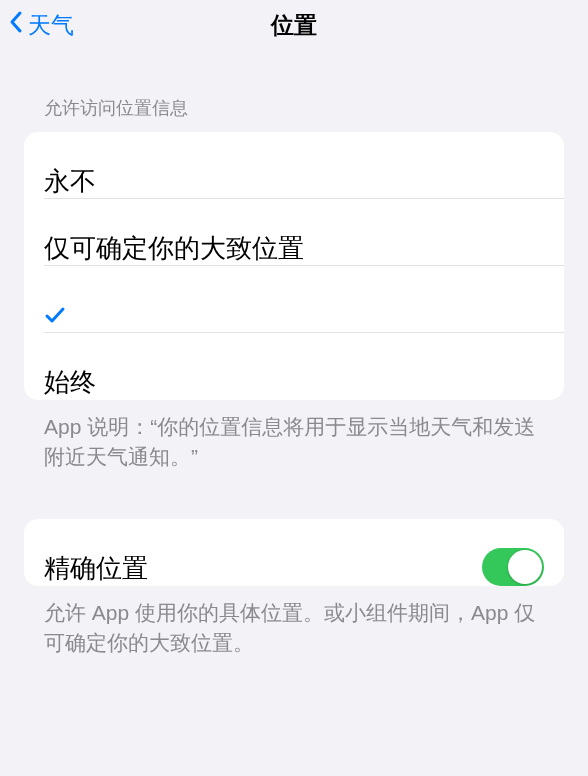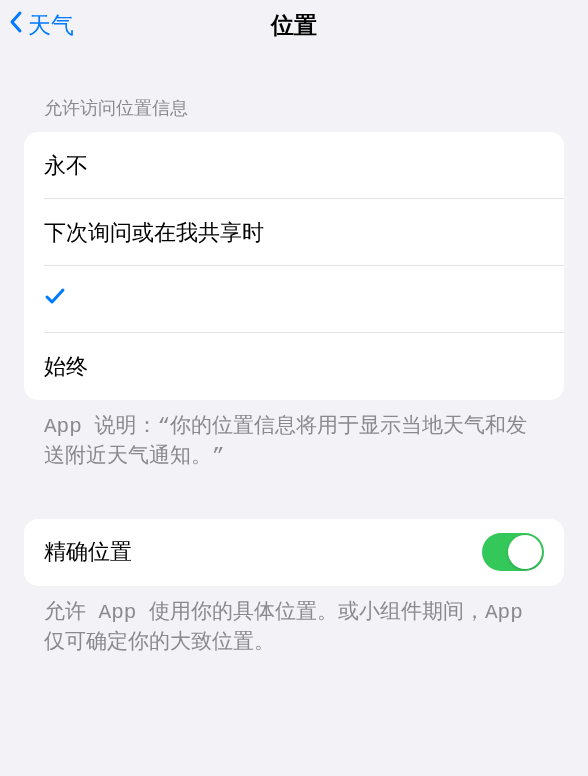--- a/index.html
+++ b/index.html
@@ -36,40 +36,39 @@
       position: absolute;
       left: 50%;
       transform: translateX(-50%);
       font-size: 23px;
       font-weight: 600;
       color: #000;
       text-align: right;
     }
     .content {
       padding: 0 24px;
-      font-family: Liberation Mono, monospace;
     }
     .section-header {
       font-size: 18px;
       color: #8a8a8e;
       margin-top: 46px;
       margin-bottom: 12px;
       padding-left: 20px;
     }
     .group {
       background: #fff;
       border-radius: 14px;
       overflow: hidden;
     }
     .row {
       min-height: 67px;
       display: flex;
-      align-items: center;
+      align-items: flex-end;
       padding: 0 20px;
-      font-size: 22px;
+      font-size: 26px;
       color: #000;
       position: relative;
     }
     .row:not(:last-child)::after {
       content: "";
       position: absolute;
       bottom: 0;
       left: 20px;
       right: 0;
       height: 1px;
@@ -129,21 +128,21 @@
 
 <div class="content">
 
   <div class="section-header">允许访问位置信息</div>
 
   <div class="group">
     <div class="row">
       <span class="row-label">永不</span>
     </div>
     <div class="row">
-      <span class="row-label">下次询问或在我共享时</span>
+      <span class="row-label">仅可确定你的大致位置</span>
     </div>
     <div class="row">
       <span class="checkmark">
         <svg width="22" height="22" viewBox="0 0 22 22" fill="none">
           <path d="M3 12 L8 17 L19 5" stroke="#007aff" stroke-width="3" stroke-linecap="round" stroke-linejoin="round"></path>
         </svg>
       </span>
     </div>
     <div class="row">
       <span class="row-label">始终</span>

